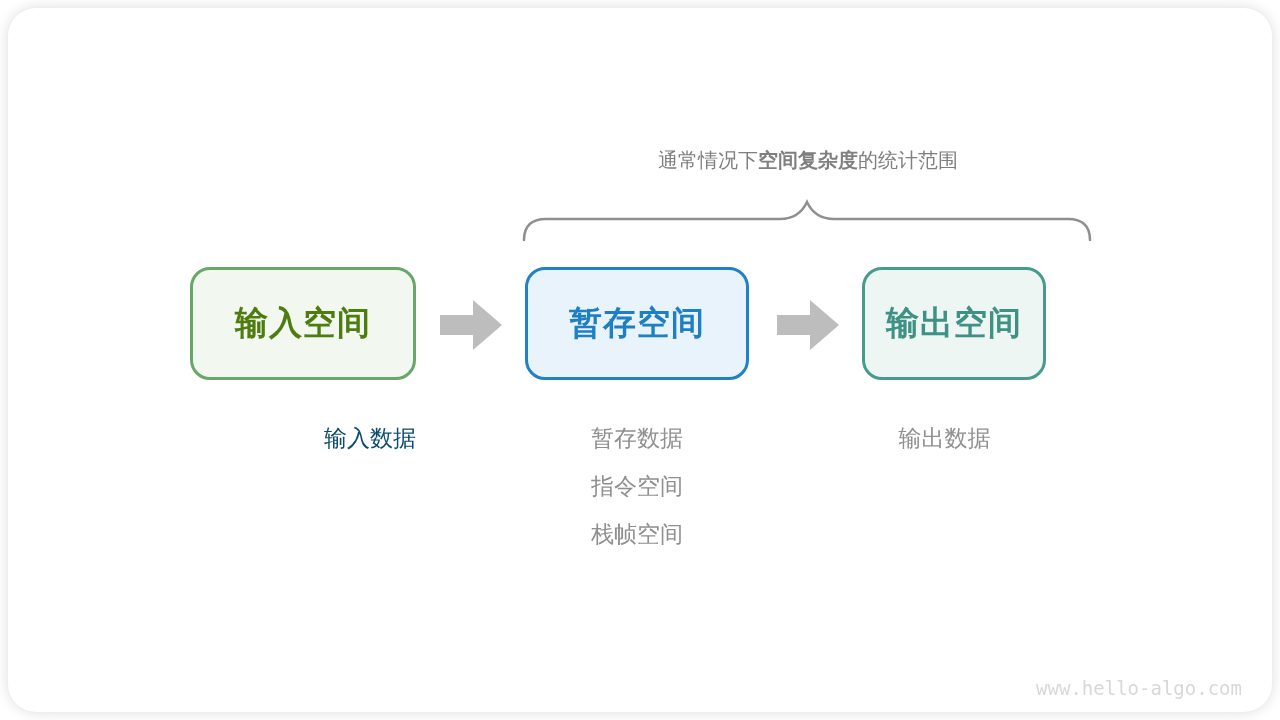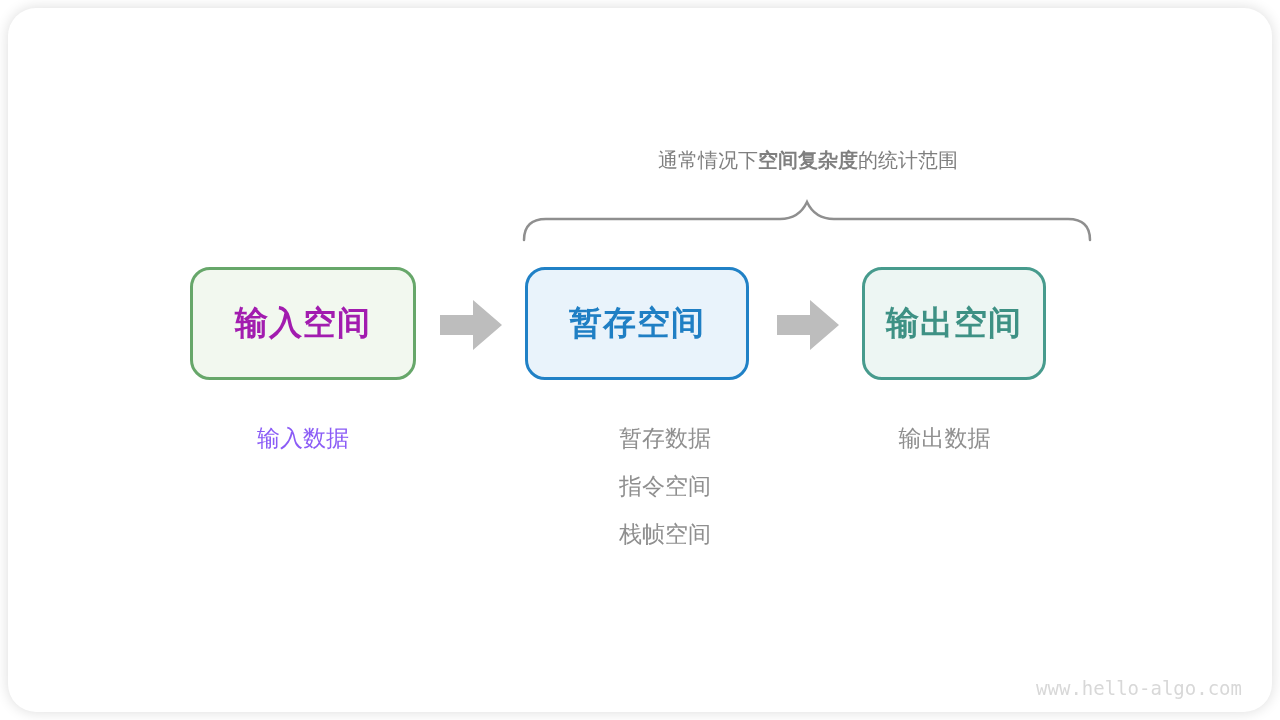--- a/index.html
+++ b/index.html
@@ -65,21 +65,21 @@
   .arrow-1 { left: 440px; }
   .arrow-2 { left: 777px; }
   .note {
     position: absolute;
     top: 414px;
     text-align: center;
     font-size: 23px;
     line-height: 48px;
   }
   .note-1 { left: 190px; width: 226px; }
-  .note-2 { left: 553px; width: 224px; }
+  .note-2 { left: 525px; width: 224px; }
   .note-3 { left: 832px; width: 225px; }
   .watermark {
     position: absolute;
     top: 677px;
     right: 38px;
     font-family: "DejaVu Sans Mono", "Liberation Mono", monospace;
     font-size: 19px;
     color: #d8d8d8;
   }
 </style>
@@ -89,41 +89,41 @@
 <div class="card"></div>
 
 <div class="caption" style="color: rgb(127, 127, 127);">
   <span>通常情况下</span><span class="em">空间复杂度</span><span>的统计范围</span>
 </div>
 
 <svg class="brace-svg" viewBox="0 0 570 46">
   <path d="M 2,42 Q 2,21 24,21 L 258,21 Q 277,21 285,4 Q 293,21 312,21 L 546,21 Q 568,21 568,42" fill="none" stroke-width="2.5" stroke-linecap="round" style="stroke: rgb(143, 143, 143);"></path>
 </svg>
 
-<div class="node node-1" style="border-color: rgb(103, 167, 106); background-color: rgb(242, 248, 239); color: #a21caf;">
+<div class="node node-1" style="border-color: rgb(103, 167, 106); background-color: rgb(242, 248, 239); color: #4d7c0f;">
   <span>输入空间</span>
 </div>
 
 <svg class="arrow-svg arrow-1" viewBox="0 0 62 50">
   <polygon points="0,15 33,15 33,0 62,25 33,50 33,35 0,35" style="fill: rgb(189, 189, 189);"></polygon>
 </svg>
 
 <div class="node node-2" style="border-color: rgb(32, 129, 198); background-color: rgb(233, 243, 251); color: rgb(31, 127, 196); align-items: center;">
   <span>暂存空间</span>
 </div>
 
 <svg class="arrow-svg arrow-2" viewBox="0 0 62 50">
   <polygon points="0,15 33,15 33,0 62,25 33,50 33,35 0,35" style="fill: rgb(189, 189, 189);"></polygon>
 </svg>
 
 <div class="node node-3" style="border-color: rgb(71, 155, 141); background-color: rgb(237, 246, 243); color: rgb(62, 145, 132);">
   <span>输出空间</span>
 </div>
 
-<div class="note note-1" style="color: #8b5cf6;">
+<div class="note note-1" style="color: #0c4a6e; text-align: right;">
   <div>输入数据</div>
 </div>
 
 <div class="note note-2" style="color: rgb(143, 143, 143);">
   <div>暂存数据</div>
   <div>指令空间</div>
   <div>栈帧空间</div>
 </div>
 
 <div class="note note-3" style="color: rgb(143, 143, 143);">

